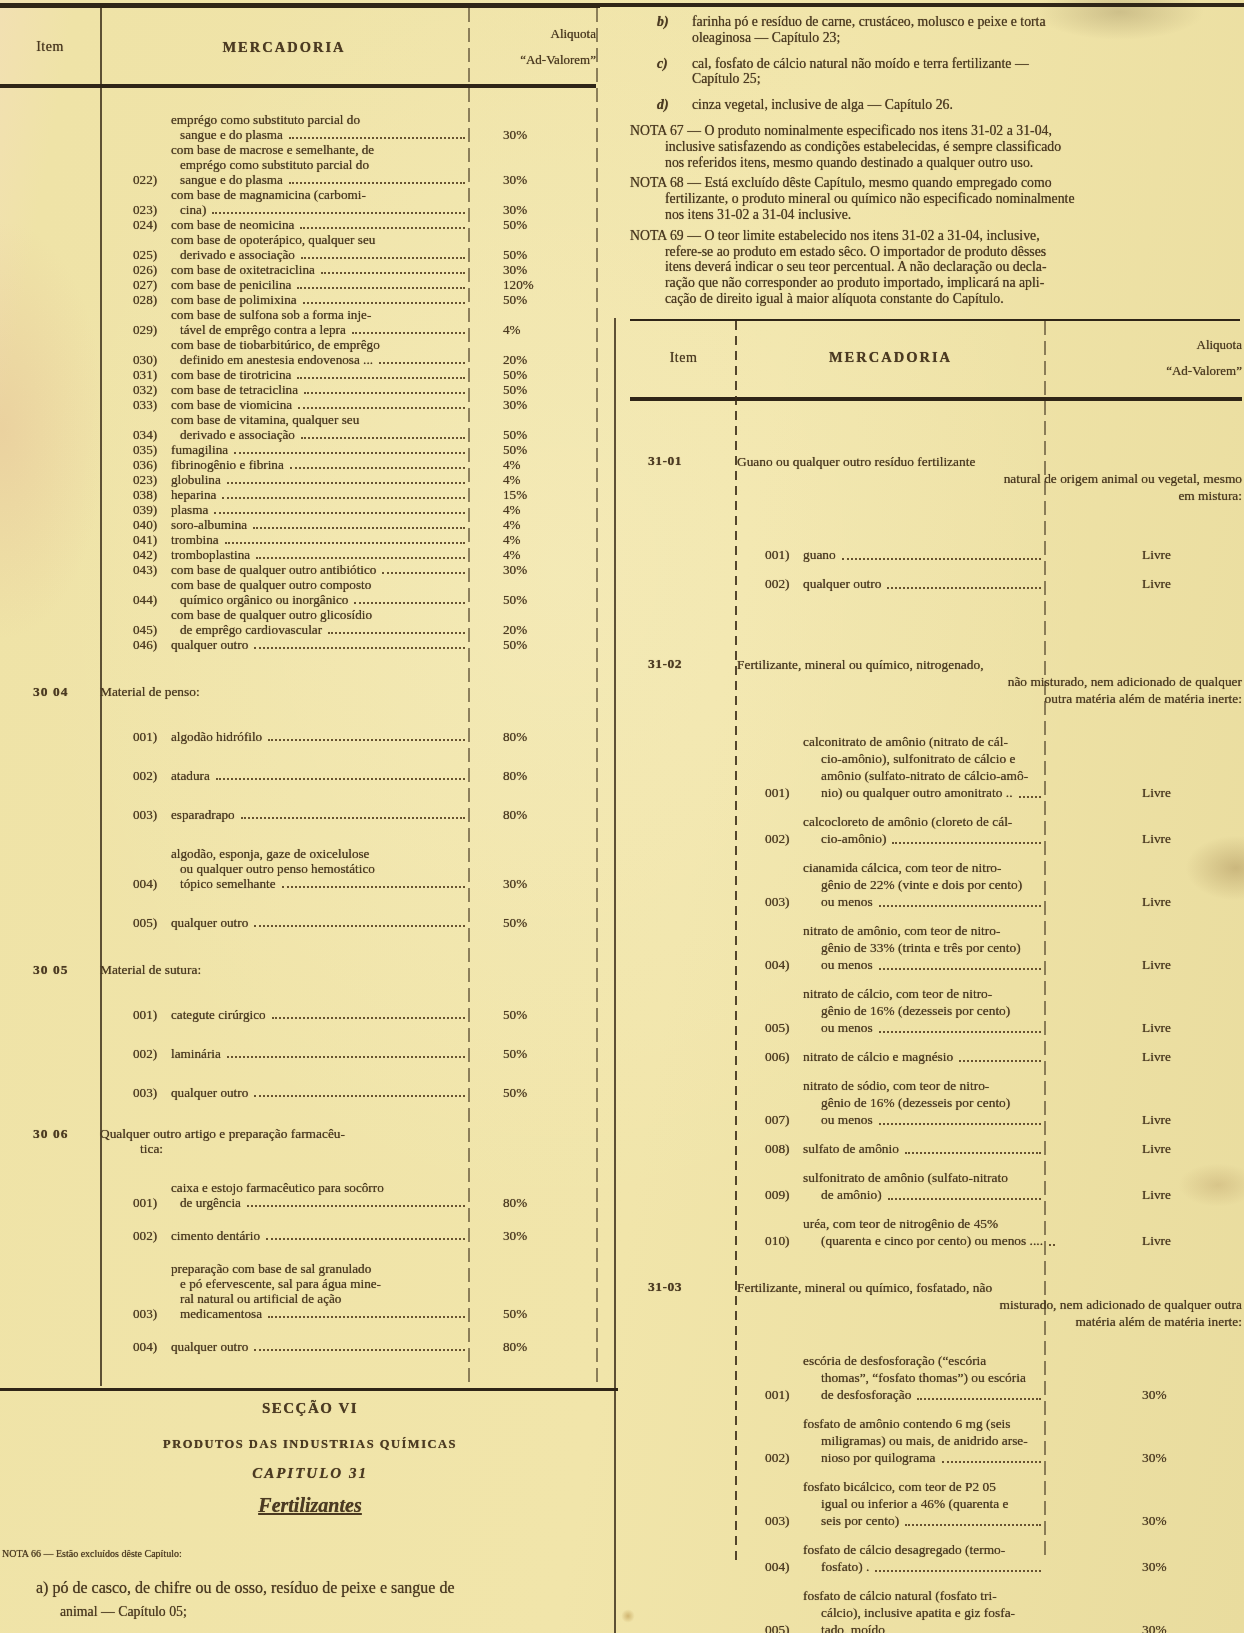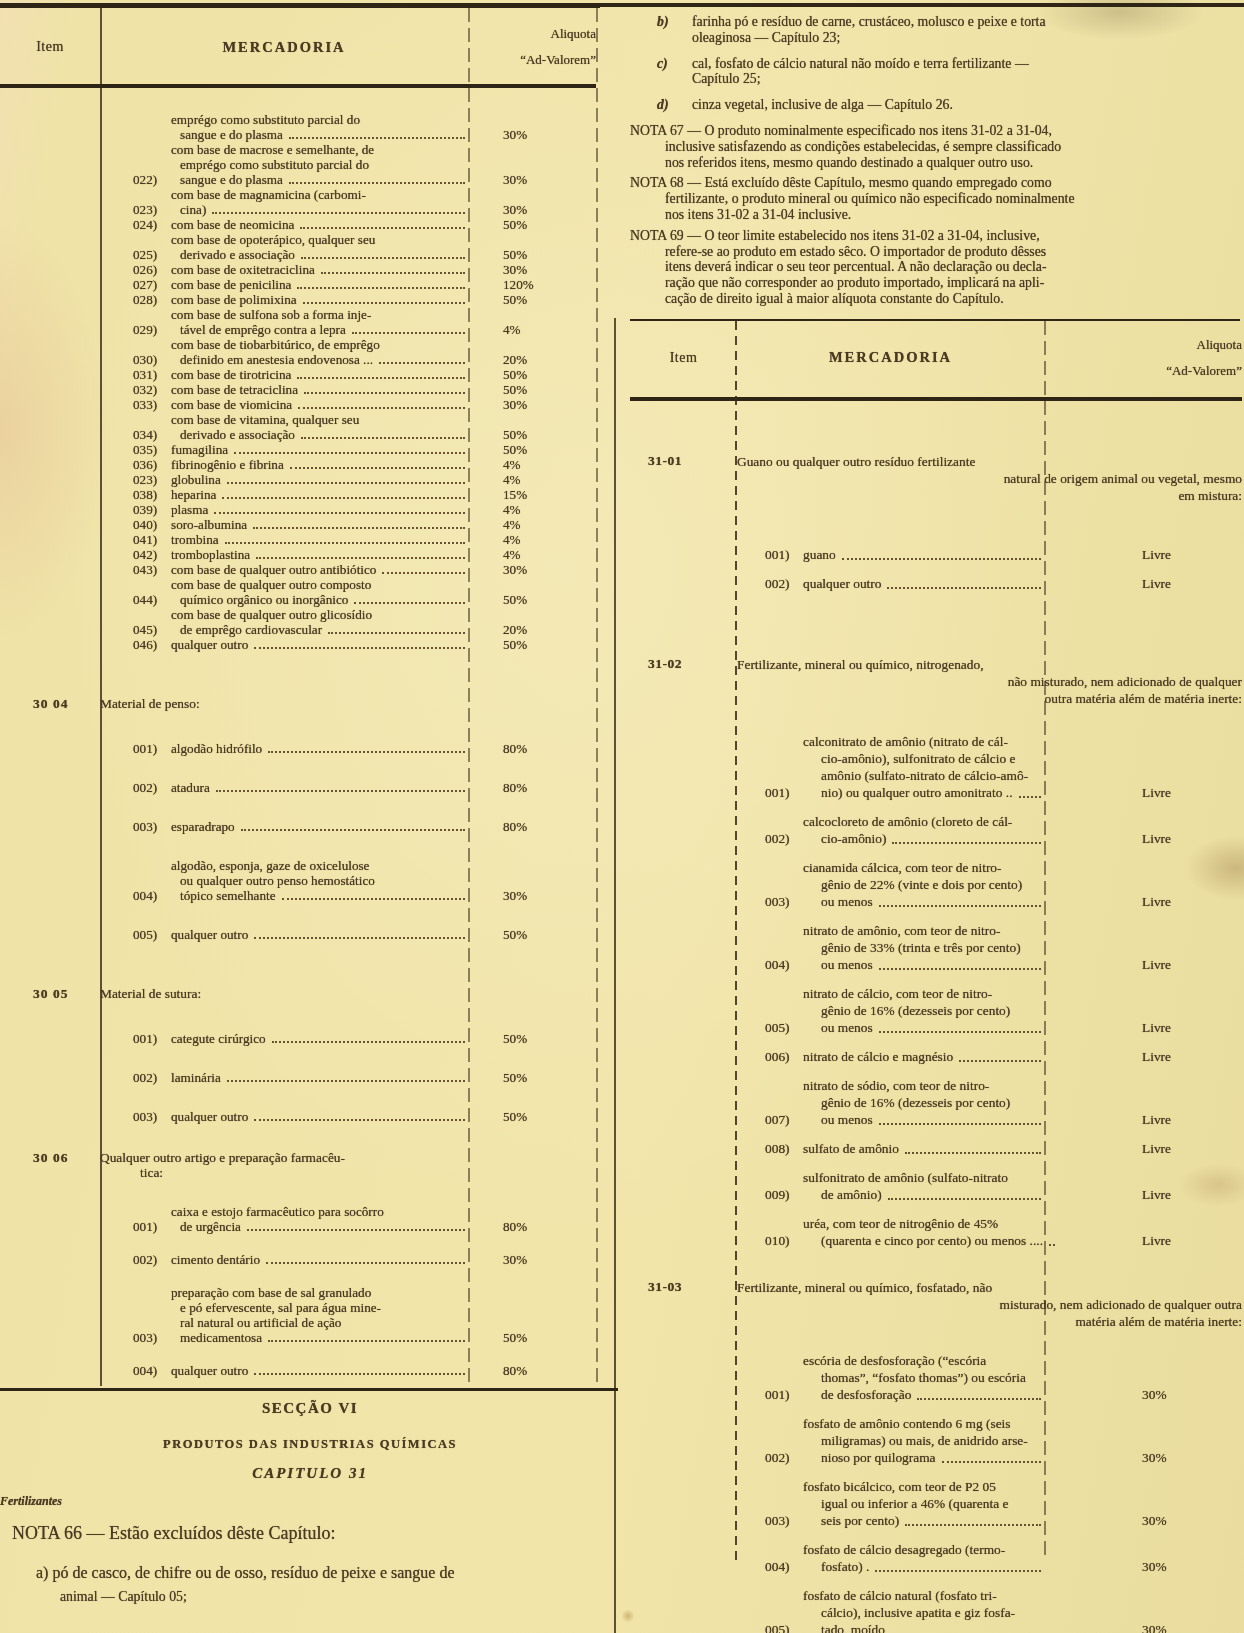--- a/index.html
+++ b/index.html
@@ -47,35 +47,35 @@
   .eline.wrap{padding-left:9px;}
   .etext{white-space:nowrap;}
   .leader{flex:1;min-width:6px;border-bottom:2px dotted rgba(88,67,36,0.9);margin:0 3px 3px 6px;}
   .rate{flex:none;align-self:flex-end;white-space:nowrap;}
   
   .lbody{font-size:13.2px;line-height:15px;}
   .lbody .entries{padding-left:33px;}
   .lbody .rate{width:152px;box-sizing:border-box;padding-left:35px;}
   .sec-dense{margin-top:26px;}
   .sec-dense .entry{margin-bottom:0;}
-  .sec-group{margin-top:44px;}
+  .sec-group{margin-top:32px;}
   .sec-group .entries{margin-top:30px;}
   .sec-group .entry{margin-bottom:24px;}
   .sec-group .entry:last-child{margin-bottom:0;}
   .sec-g3{margin-top:26px;}
   .sec-g3 .entries{margin-top:24px;}
   .sec-g3 .entry{margin-bottom:18px;}
   
   .bottom-left{position:absolute;left:0;top:1388px;width:620px;}
   .bl-rule{position:absolute;left:0;top:0;width:618px;height:3px;background:#2f2517;}
   .secao{margin-top:12px;text-align:center;font-size:15px;font-weight:bold;letter-spacing:1.5px;}
   .produtos{margin-top:20px;text-align:center;font-size:12.5px;font-weight:bold;letter-spacing:1.5px;}
   .capitulo{margin-top:13px;text-align:center;font-size:15px;font-weight:bold;font-style:italic;letter-spacing:2px;}
-  .fert{margin-top:12px;font-size:12px;font-style:italic;font-weight:bold;}
-  .nota66{margin-top:14px;font-size:18px;padding-left:12px;}
+  .fert{margin-top:12px;text-align:center;font-size:20px;font-style:italic;font-weight:bold;text-decoration:underline;}
+  .nota66{margin-top:31px;font-size:10px;padding-left:2px;}
   .itema1{margin-top:20px;font-size:16px;padding-left:36px;}
   .itema2{margin-top:7px;font-size:13.8px;padding-left:60px;}
   
   .right-col{position:absolute;left:630px;top:14px;width:612px;font-size:13.8px;line-height:15.8px;}
   .rpara{display:flex;margin-bottom:10px;}
   .rpara .plabel{flex:none;width:35px;margin-left:27px;font-weight:bold;font-style:italic;}
   .rpara .plines{flex:1;}
   .rnota{margin-bottom:5px;}
   .rnota .nline{white-space:nowrap;}
   .rnota .nline.wrap{padding-left:35px;}

